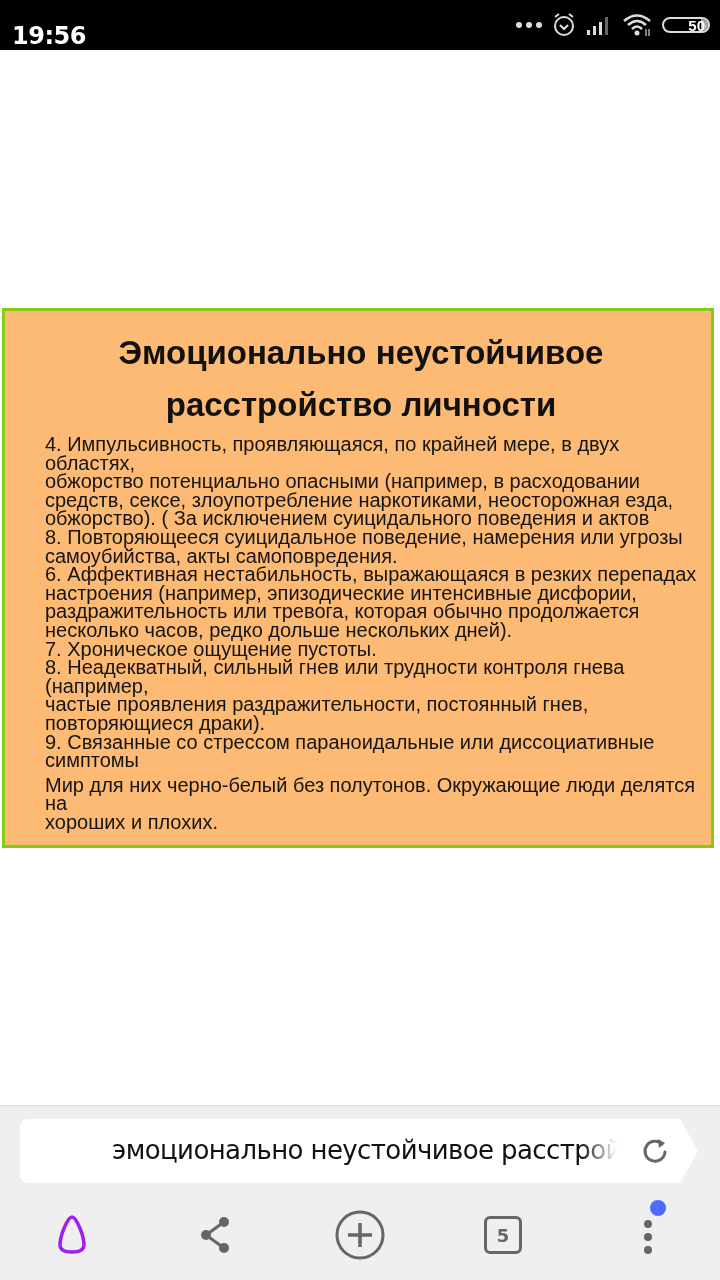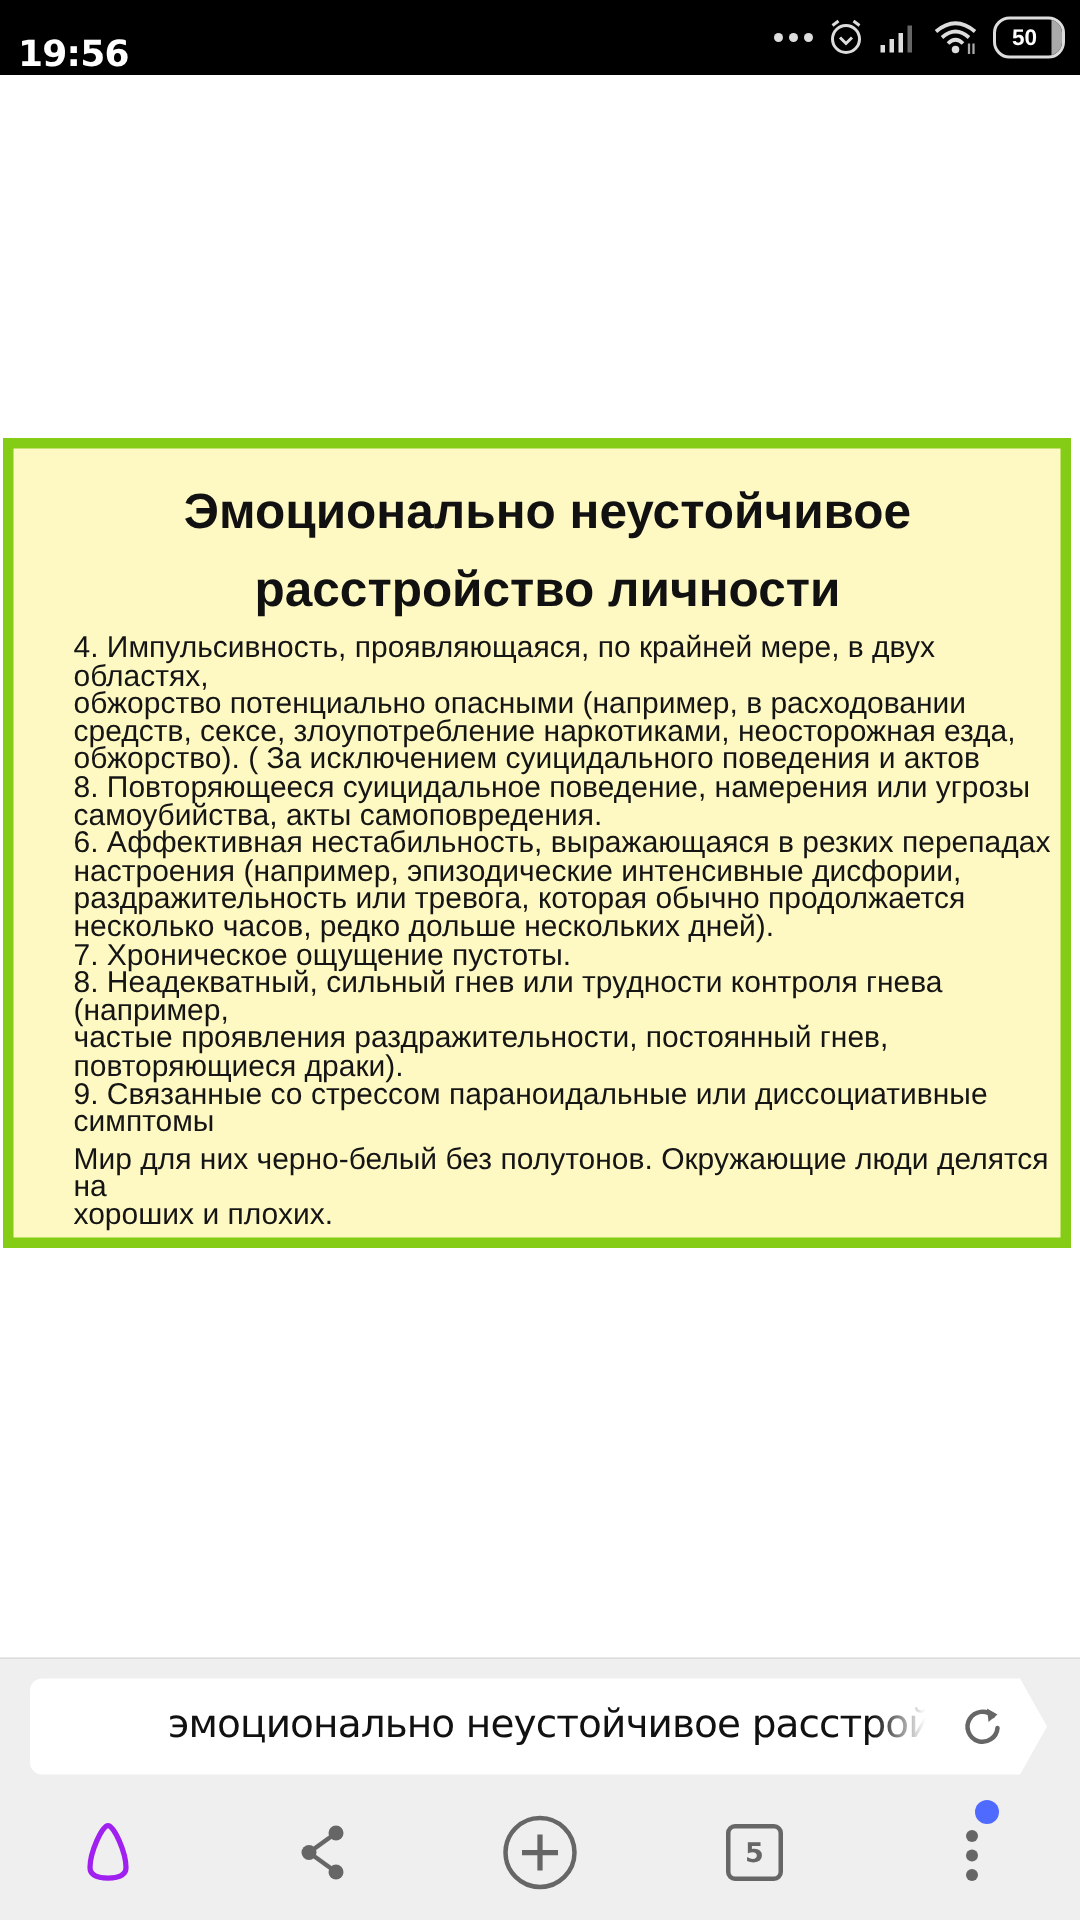--- a/index.html
+++ b/index.html
@@ -4,25 +4,25 @@
 <style>
   * { box-sizing: border-box; margin: 0; padding: 0; }
   html, body { width: 720px; height: 1280px; overflow: hidden; background: #ffffff; }
   body { font-family: "Liberation Sans", sans-serif; position: relative; }
 
   .status-bar { position: absolute; left: 0; top: 0; width: 720px; height: 50px; background: #000; color: #fff; }
   .status-time { position: absolute; left: 12px; top: 22px; font-size: 24px; font-weight: bold; font-family: "DejaVu Sans", sans-serif; letter-spacing: -0.5px; }
   .status-icons { position: absolute; right: 10px; top: 11px; height: 28px; display: flex; align-items: center; gap: 10px; }
   .dots { display: flex; gap: 4px; align-items: center; }
   .dots span { width: 6px; height: 6px; border-radius: 50%; background: #ddd; }
-  .battery { width: 48px; height: 28px; border: 2px solid #ddd; border-radius: 11px; display: flex; align-items: center; justify-content: center; font-size: 15px; font-weight: bold; color: #fff; position: relative; overflow: hidden; }
+  .battery { width: 48px; height: 16px; border: 2px solid #ddd; border-radius: 11px; display: flex; align-items: center; justify-content: flex-end; font-size: 15px; font-weight: bold; color: #fff; position: relative; overflow: hidden; }
   .battery .tip { position: absolute; right: 0; top: 0; bottom: 0; width: 7px; background: #aaa; }
 
   .page { position: absolute; left: 0; top: 50px; width: 720px; height: 1055px; background: #fff; }
-  .slide { position: absolute; left: 2px; top: 242px; width: 712px; height: 540px; background: #fef9c3; border: 7px solid #84cc16; }
+  .slide { position: absolute; left: 2px; top: 258px; width: 712px; height: 540px; background: #fdba74; border: 3px solid #84cc16; }
   .slide-title { position: absolute; left: 0; width: 712px; top: 16px; text-align: center; font-family: "Liberation Sans", sans-serif; font-weight: bold; font-size: 33px; line-height: 52px; color: #111; }
   .slide-body { position: absolute; left: 40px; top: 124px; width: 660px; font-family: "Liberation Sans", sans-serif; font-size: 20px; line-height: 18.6px; color: #151515; }
   .slide-body .item { display: block; }
   .slide-body .note { display: block; margin-top: 6px; }
 
   .omnibox-area { position: absolute; left: 0; top: 1105px; width: 720px; height: 175px; background: #efefef; border-top: 1px solid #dcdcdc; }
   .omnibox { position: absolute; left: 20px; top: 13px; width: 660px; height: 64px; background: #fff; border-radius: 8px 0 0 8px; }
   .omnibox::after { content: ""; position: absolute; right: -18px; top: 0; width: 0; height: 0; border-top: 32px solid transparent; border-bottom: 32px solid transparent; border-left: 18px solid #fff; }
   .omnibox-text { position: absolute; left: 92px; top: 14px; width: 505px; overflow: hidden; white-space: nowrap; font-size: 26px; line-height: 34px; color: #111; font-family: "DejaVu Sans", sans-serif; letter-spacing: -0.6px;
     -webkit-mask-image: linear-gradient(to right, #000 93%, transparent 100%); mask-image: linear-gradient(to right, #000 93%, transparent 100%); }

